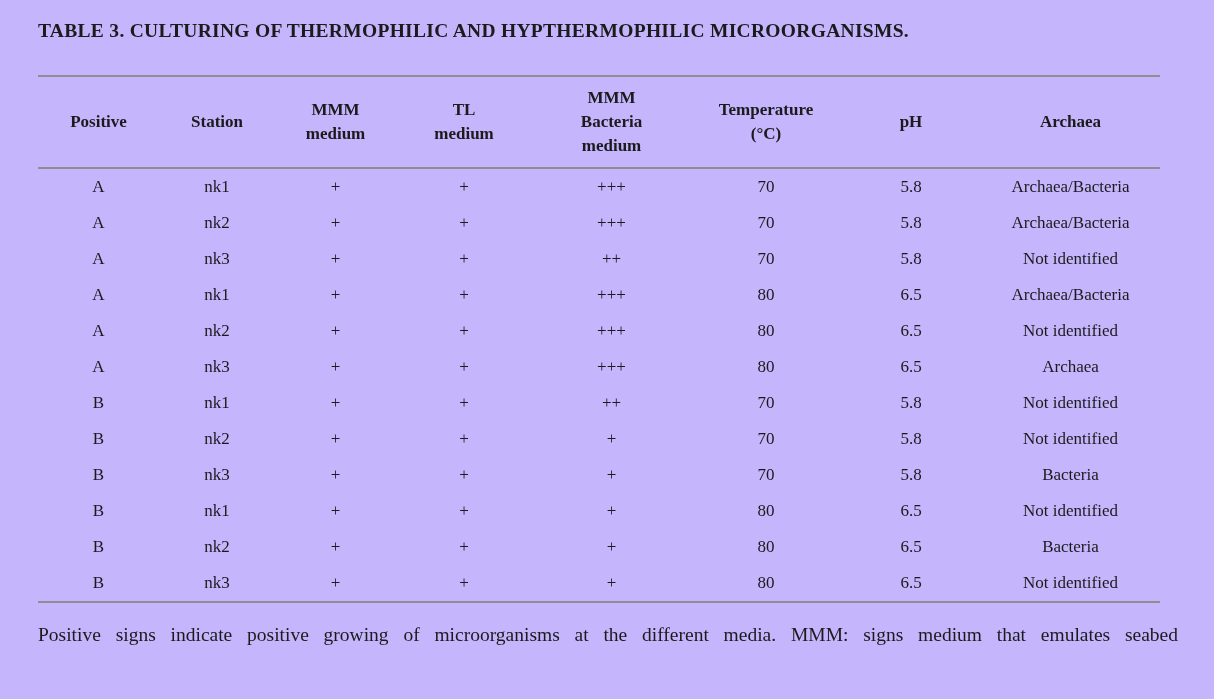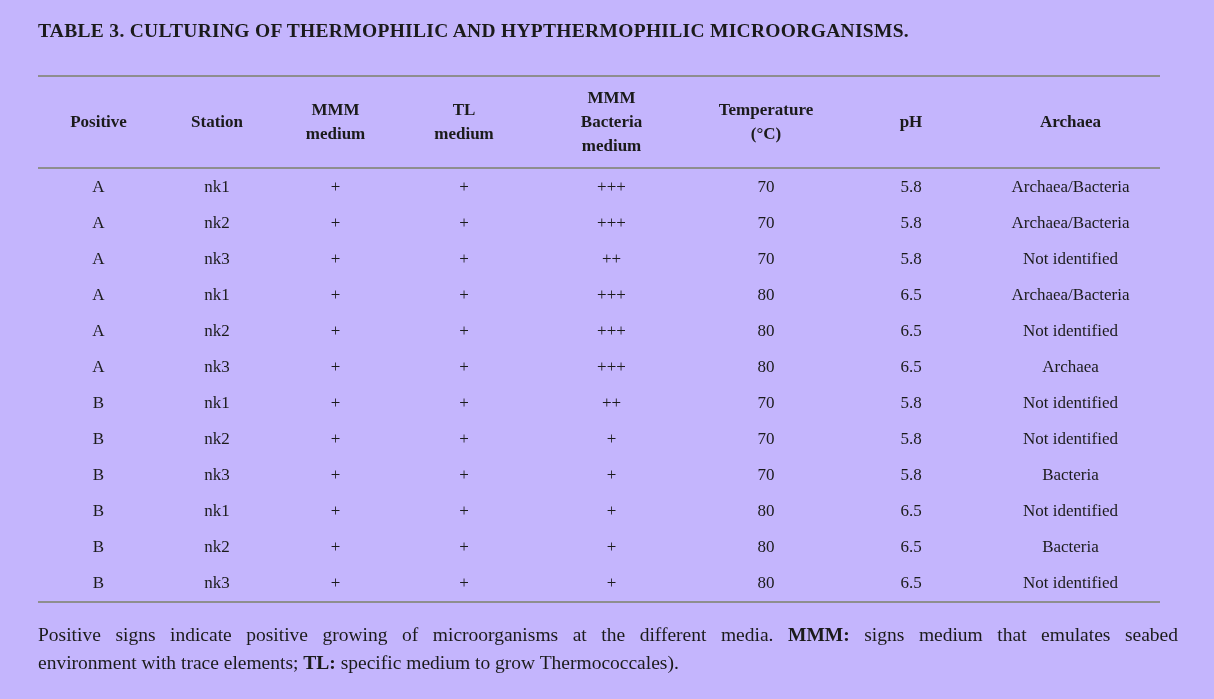--- a/index.html
+++ b/index.html
@@ -57,21 +57,21 @@
     left: 38px;
     top: 621px;
     width: 1140px;
     font-size: 19.5px;
     line-height: 27.5px;
   }
   .foot-line.justified {
     text-align: justify;
     text-align-last: justify;
   }
-  .foot-line b { font-weight: bold; }
+  .foot-line b { font-weight: normal; }
 </style>
 </head>
 <body>
 
 <div class="page">
 
   <div class="title">TABLE 3. CULTURING OF THERMOPHILIC AND HYPTHERMOPHILIC MICROORGANISMS.</div>
 
   <div class="tablewrap">
     <table class="data">
@@ -238,16 +238,15 @@
             <td>80</td>
             <td>6.5</td>
             <td>Not identified</td>
           </tr>
         </tbody>
     </table>
   </div>
 
   <div class="footnote">
       <div class="foot-line justified"><span>Positive signs indicate positive growing of microorganisms at the different media. </span><b>MMM:</b><span> signs medium that emulates seabed</span></div>
-      <div class="foot-line"><span>environment with trace elements; </span><b>TL:</b><span> specific medium to grow Thermococcales).</span></div>
     </div>
 
 </div>
 
 </body></html>

